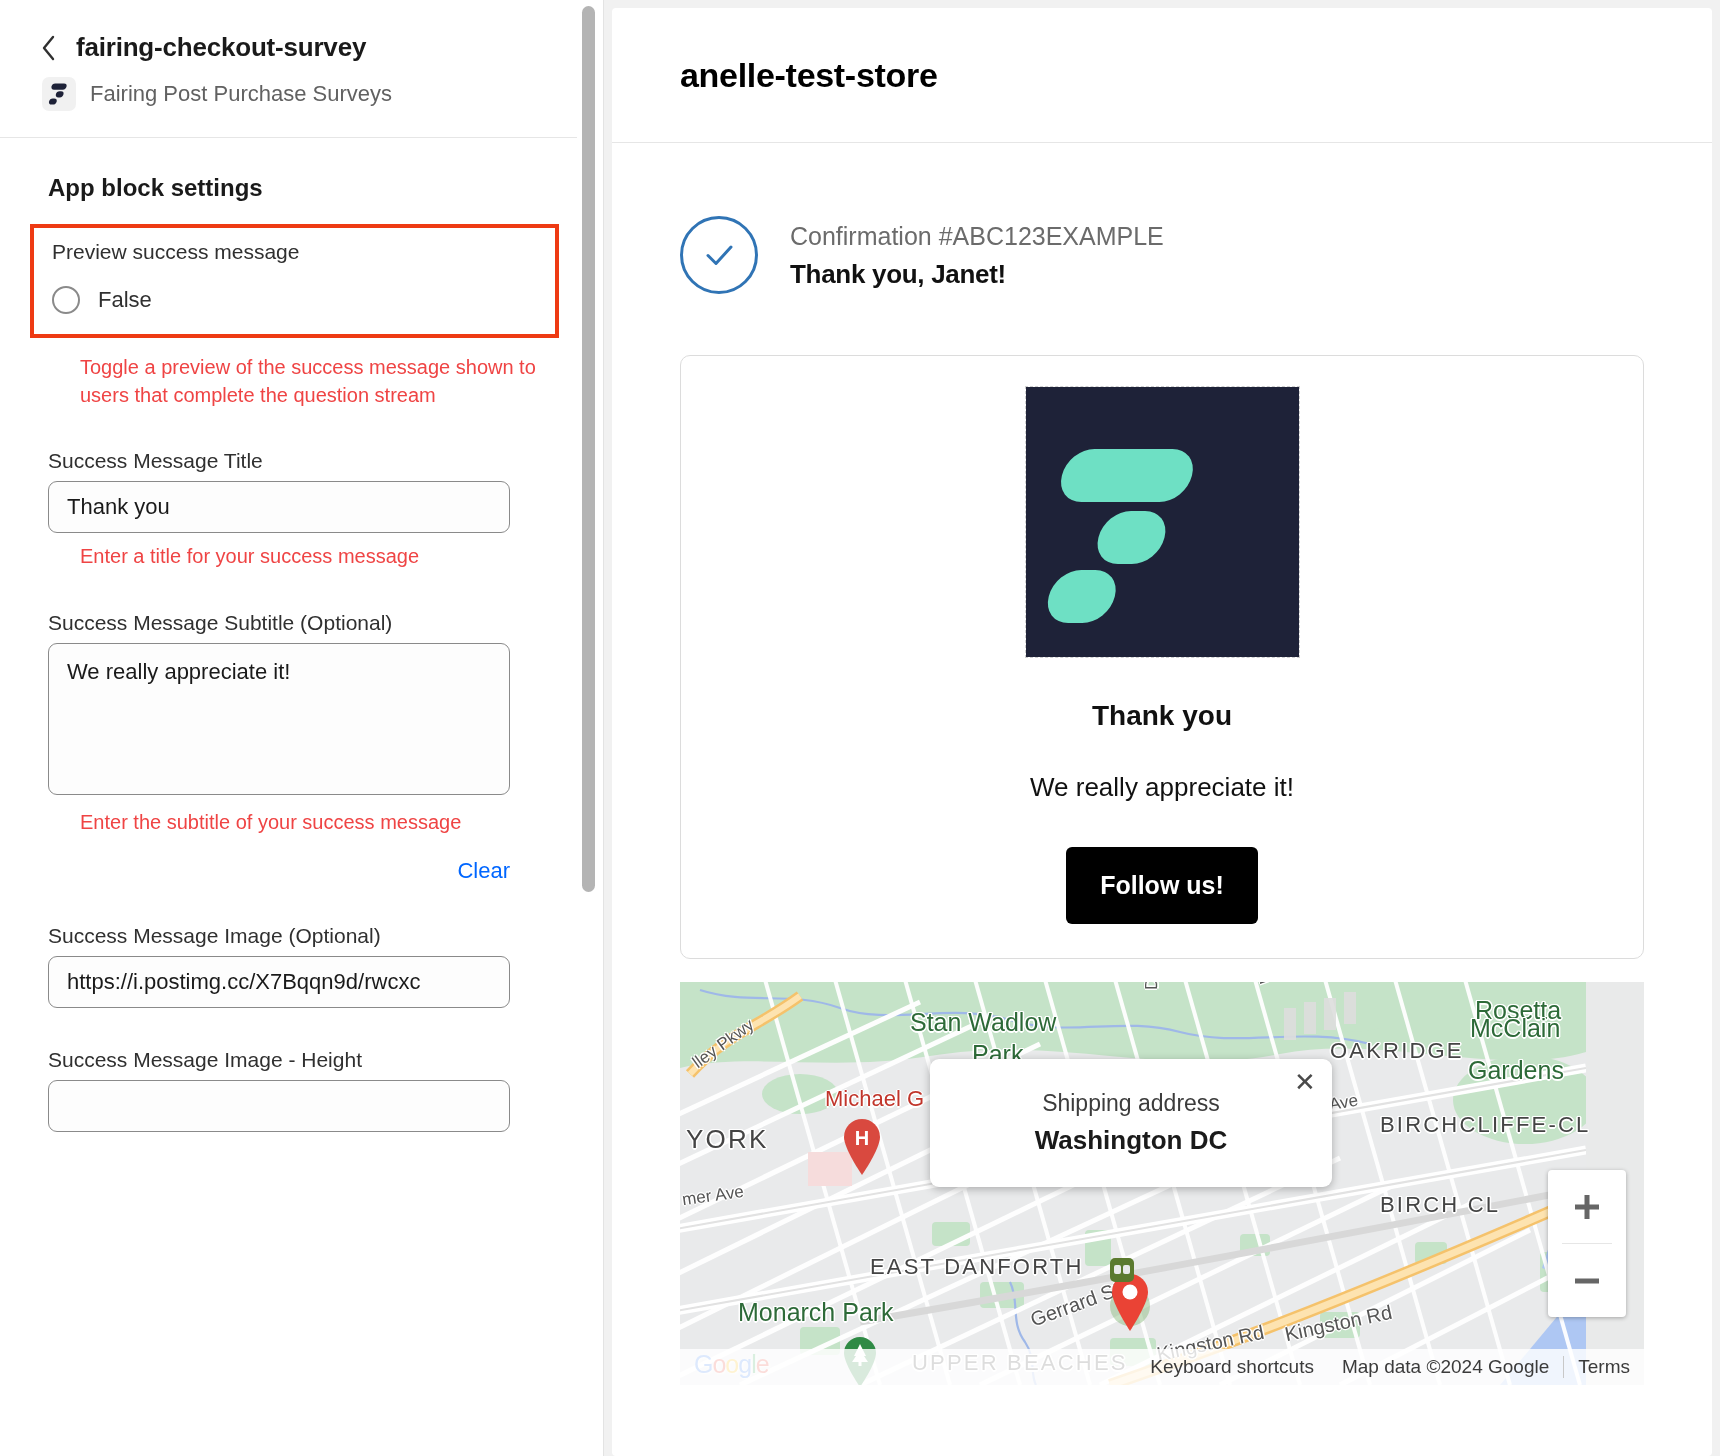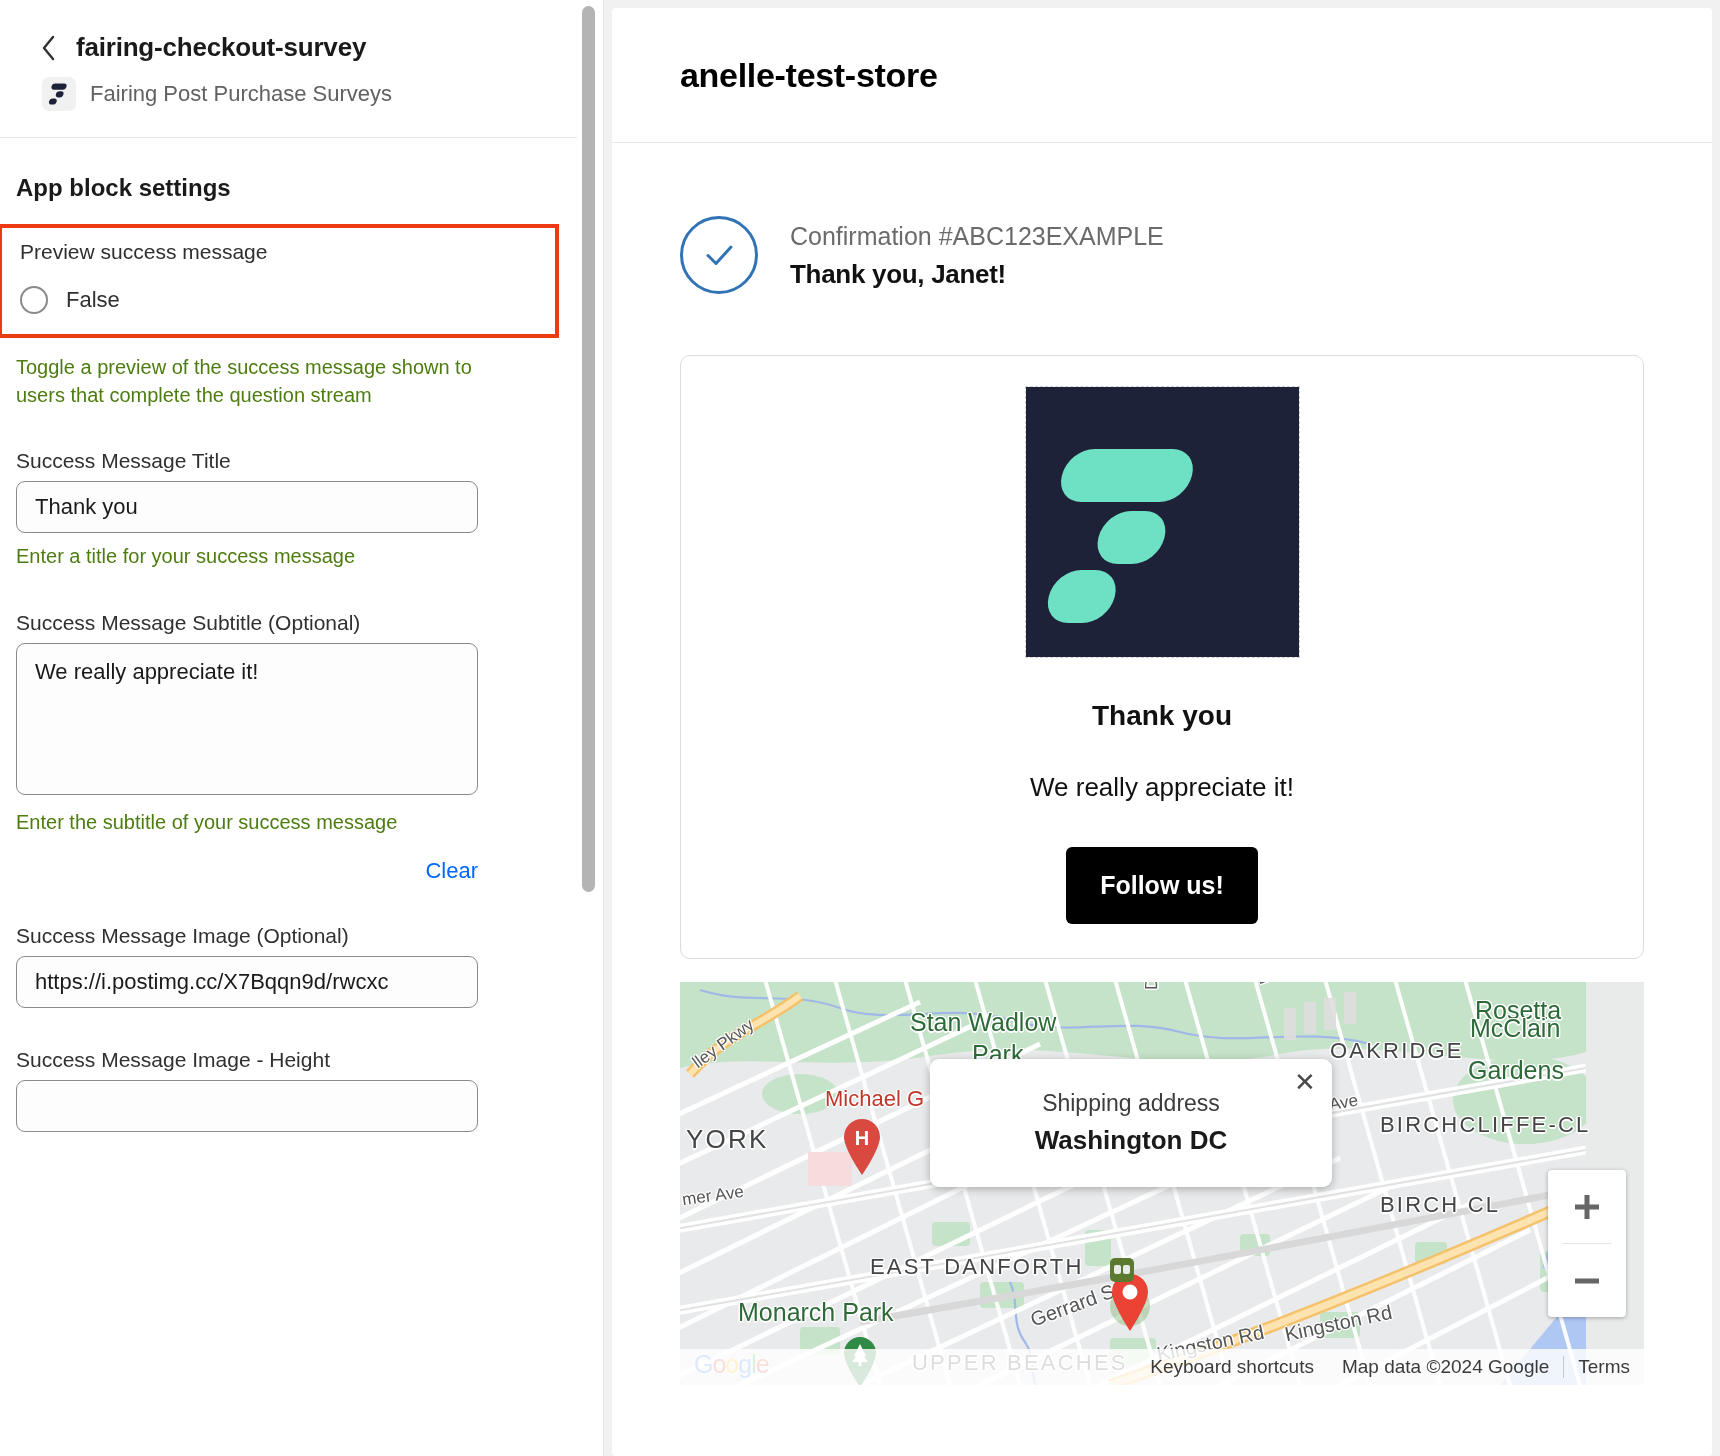--- a/index.html
+++ b/index.html
@@ -68,39 +68,40 @@
     border-radius: 7px;
     background: #f1f1f1;
     display: flex; align-items: center; justify-content: center;
     flex: 0 0 auto;
   }
   .sb-subtitle {
     font-size: 22px;
     color: #616161;
   }
 
-  .sb-body { padding: 36px 40px 0 16px; }
+  .sb-body { padding: 36px 40px 0 48px; }
   .section-heading {
     font-size: 24px;
     font-weight: 700;
     color: #1a1a1a;
     margin: 0 0 22px 0;
   }
 
   .field-label {
     font-size: 21px;
     color: #303030;
     margin-bottom: 8px;
   }
   .field-help {
     font-size: 20px;
-    color: #4d7c0f;
+    color: #ef4444;
     line-height: 1.38;
     margin-top: 10px;
     max-width: 470px;
+    margin-left: 32px;
   }
 
   
   .radio-highlight {
     position: relative;
     border: 4px solid #ee3a13;
     margin: 0 -22px 16px -18px;
     padding: 12px 18px 16px 18px;
   }
   .radio-group { margin-top: 22px; }

